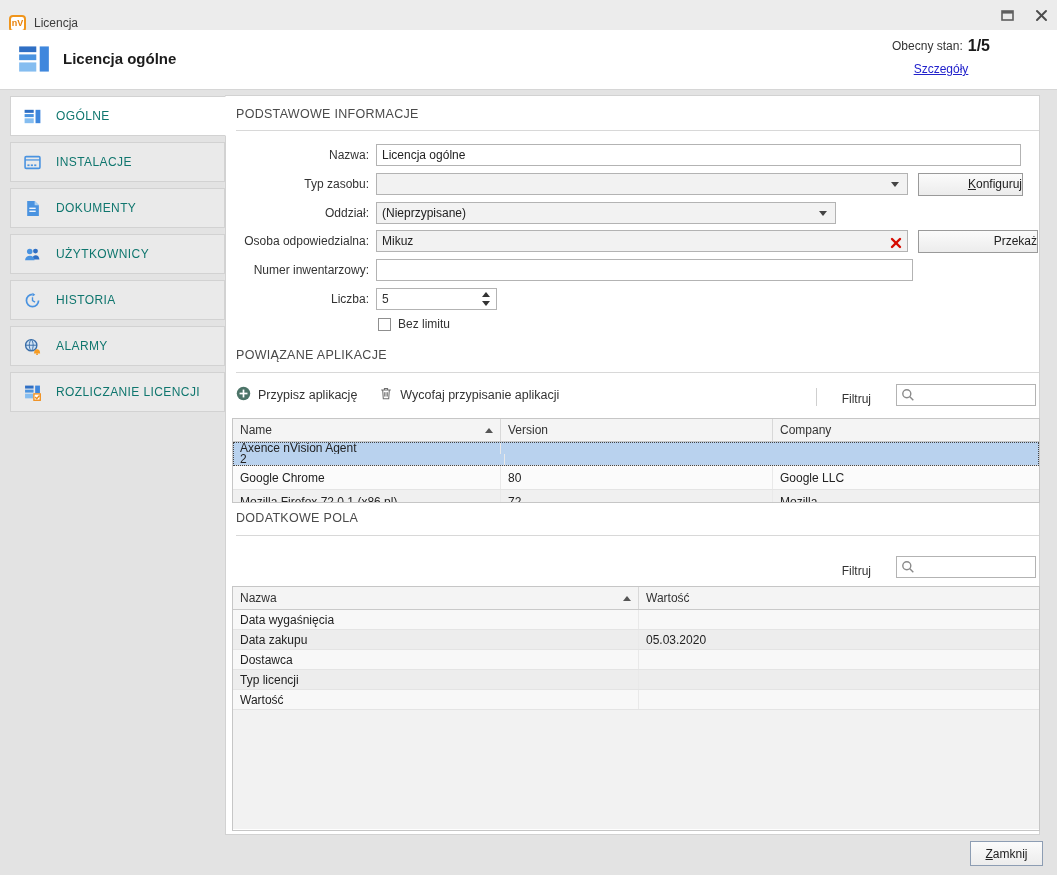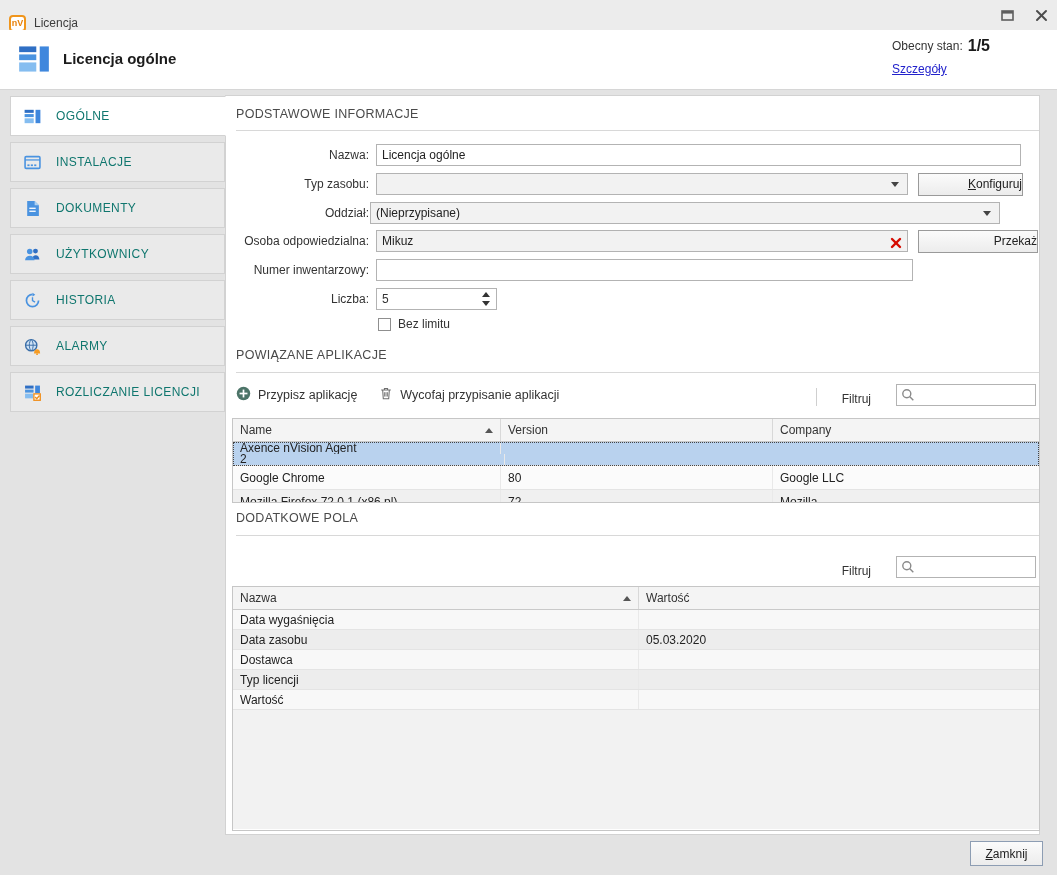--- a/index.html
+++ b/index.html
@@ -23,21 +23,21 @@
   .titlebar-title { color:#3c3c3c; font-size:12px; }
   .win-controls { position:absolute; right:8px; top:0; height:30px; display:flex; align-items:center; gap:18px; }
   .win-btn { width:16px; height:16px; display:flex; align-items:center; justify-content:center; cursor:default; }
   
   .header {
     position:absolute; left:0; top:30px; width:1057px; height:60px;
     background:#fff; border-bottom:1px solid #d6d6d6;
   }
   .header-icon { position:absolute; left:18px; top:13px; }
   .header-title { position:absolute; left:63px; top:20px; font-size:15px; font-weight:bold; color:#1c1c1c; }
-  .header-status { position:absolute; right:67px; top:7px; text-align:left; }
+  .header-status { position:absolute; right:67px; top:7px; text-align:center; }
   .status-line { display:flex; align-items:center; justify-content:flex-end; gap:5px; }
   .status-label { font-size:12px; color:#333; }
   .status-value { font-size:16px; font-weight:bold; color:#1a1a1a; }
   .details-link { display:inline-block; margin-top:7px; color:#2222cc; text-decoration:underline; font-size:12px; cursor:pointer; }
   
   .side-item {
     position:absolute; left:10px; width:215px; height:40px;
     background:#eaeaea; border:1px solid #d2d2d2;
     display:flex; align-items:center; padding-left:13px; gap:15px;
     color:#0f766e; letter-spacing:.4px; font-size:12px; z-index:2; cursor:pointer;
@@ -248,21 +248,21 @@
   <div class="rule" style="top:34px"></div>
 
   <div class="frm-label" style="top:48px">Nazwa:</div>
   <input class="txt-input" style="left: 150px; top: 48px; width: 645px;" value="Licencja ogólne">
 
   <div class="frm-label" style="top:77px">Typ zasobu:</div>
   <div class="dd" style="left:150px; top:77px; width:532px"><span></span></div>
   <button class="win-push-btn" style="left:692px; top:77px; width:105px"><u>K</u>onfiguruj</button>
 
   <div class="frm-label" style="top:106px">Oddział:</div>
-  <div class="dd" style="left:144px; top:106px; width:630px"><span>(Nieprzypisane)</span></div>
+  <div class="dd" style="left:150px; top:106px; width:460px"><span>(Nieprzypisane)</span></div>
 
   <div class="frm-label" style="top:134px">Osoba odpowiedzialna:</div>
   <div class="field-ro" style="left:150px; top:134px; width:532px">
     <span>Mikuz</span>
     <span class="clear-x">
       <svg width="12" height="12" viewBox="0 0 12 12" stroke="#d60b00" stroke-width="2.4" stroke-linecap="round">
           <line x1="2" y1="2" x2="10" y2="10"></line>
           <line x1="10" y1="2" x2="2" y2="10"></line>
         </svg>
     </span>
@@ -379,21 +379,21 @@
       </div>
       <div class="th" style="flex:1">
           <span>Wartość</span>
         </div>
     </div>
     <div class="tr tr-extra x-light">
       <div class="td" style="width:406px">Data wygaśnięcia</div>
       <div class="td" style="flex:1"></div>
     </div>
     <div class="tr tr-extra x-dark">
-      <div class="td" style="width:406px">Data zasobu</div>
+      <div class="td" style="width:406px">Data zakupu</div>
       <div class="td" style="flex:1">05.03.2020</div>
     </div>
     <div class="tr tr-extra x-light">
       <div class="td" style="width:406px">Dostawca</div>
       <div class="td" style="flex:1"></div>
     </div>
     <div class="tr tr-extra x-dark">
       <div class="td" style="width:406px">Typ licencji</div>
       <div class="td" style="flex:1"></div>
     </div>

